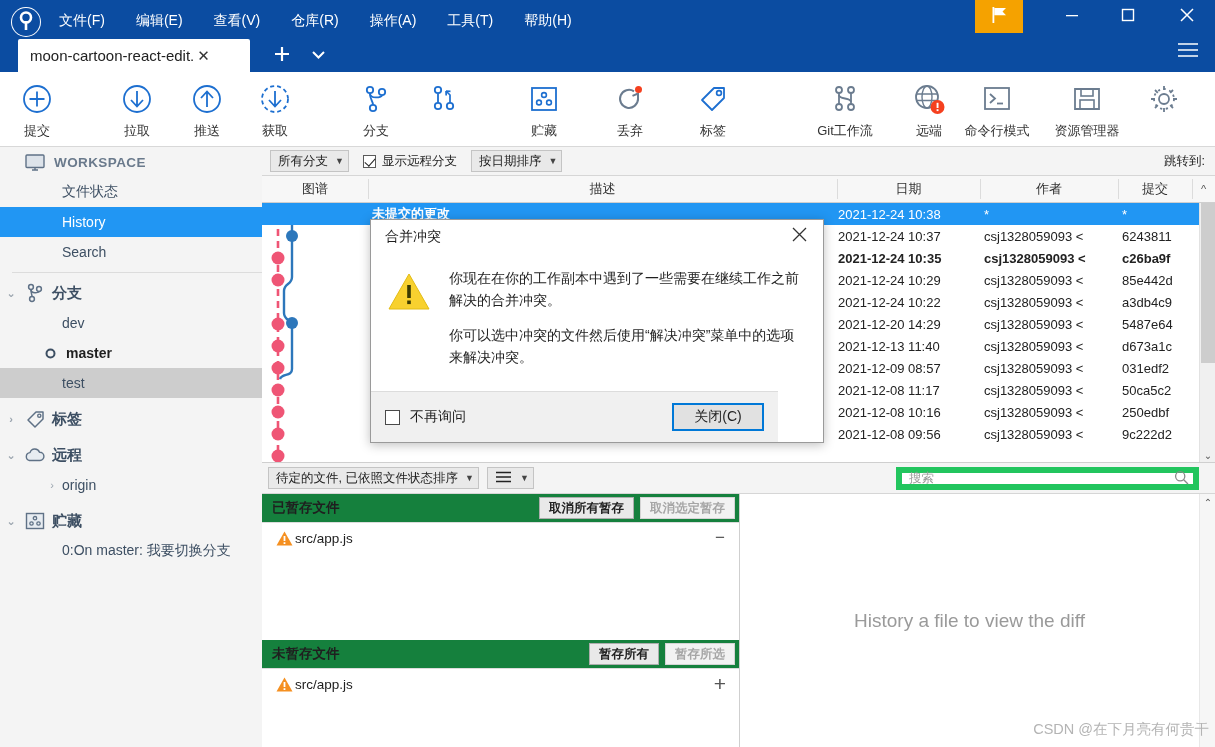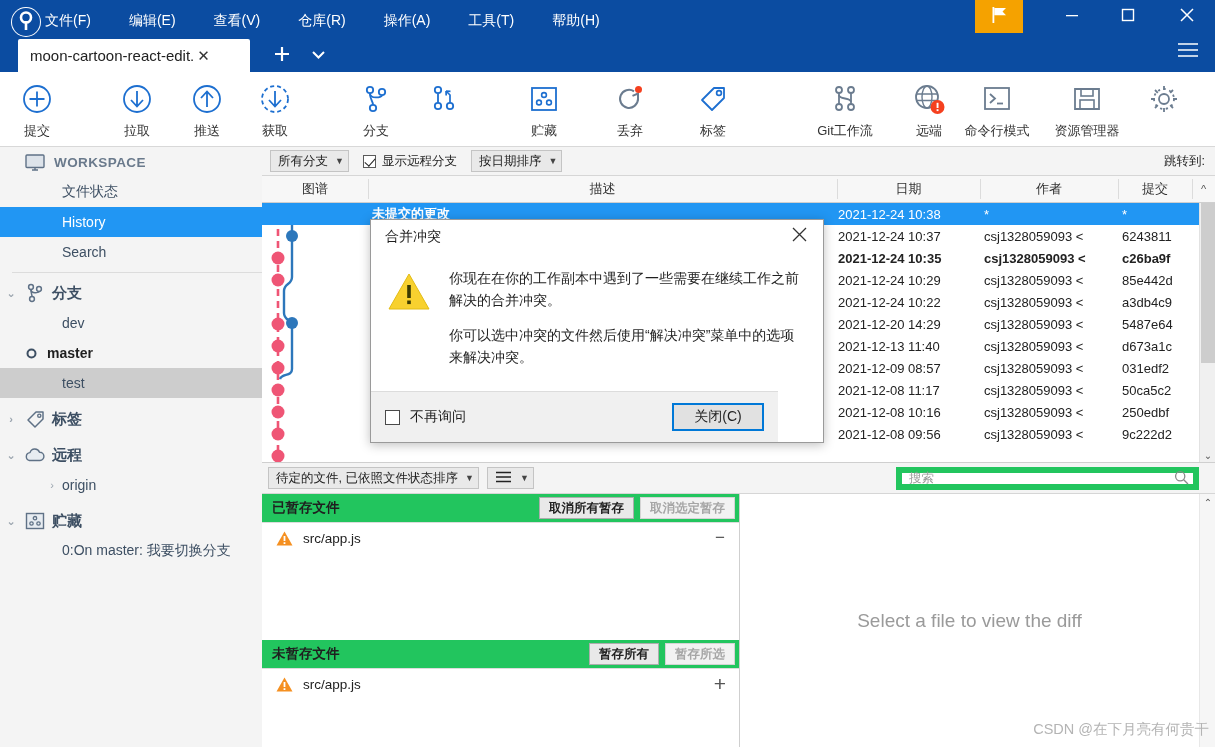--- a/index.html
+++ b/index.html
@@ -13,21 +13,21 @@
   #app { position:relative; width:1215px; height:747px; background:#ffffff; overflow:hidden; }
 
   
   .titlebar {
     position:absolute; left:0; top:0; width:1215px; height:72px;
     background:#0b4ca1;
   }
   .logo {
     position:absolute; left:10px; top:6px; width:32px; height:32px;
   }
-  .menubar { position:absolute; left:34px; top:8px; display:flex; gap:16px;align-items:center; }
+  .menubar { position:absolute; left:48px; top:8px; display:flex; gap:9px;align-items:center; }
   .menu-item {
     color:#ffffff; font-size:14px; padding:4px 11px; cursor:default; white-space:nowrap;
     font-family:"Liberation Sans","DejaVu Sans",sans-serif;
   }
 
   .flagbtn {
     position:absolute; left:975px; top:0px; width:48px; height:33px; background:#f5a200;
     display:flex; align-items:center; justify-content:center;
   }
   .winbtn {
@@ -135,31 +135,31 @@
   .searchbox {
     position:absolute; left:156px; top:4px; width:303px; height:23px; background:#fff;
     border:6px solid #22c55e; display:flex; align-items:center; padding:0 4px 0 7px;
     font-size:12.5px; color:#9a9a9a;
   }
   .filepanel {
     position:absolute; left:262px; top:494px; width:478px; height:253px;
     background:#ffffff; border-right:1px solid #cfcfcf;
   }
   .sec-head {
-    height:29px; background:#22c55e; border-bottom:1px solid #dcdcdc;
+    height:29px; background:#15803d; border-bottom:1px solid #dcdcdc;
     display:flex; align-items:center; padding:0 4px 0 10px; font-size:13.5px; font-weight:bold; color:#1f1f1f;
   }
   .sec-head .sp { flex:1; }
   .btn {
     height:22px; border:1px solid #adadad; background:#e9e9e9; font-size:12.5px; color:#222;
     padding:5px 9px; display:flex; align-items:center; margin-left:6px; white-space:nowrap;
   }
   .btn.dis { color:#a6a6a6; border-color:#d4d4d4; background:#f2f2f2; }
   .frow {
-    height:30px; display:flex; align-items:center; padding:0 10px 0 14px; font-size:13.5px; color:#222; gap:10px;
+    height:30px; display:flex; align-items:center; padding:0 10px 0 14px; font-size:13.5px; color:#222; gap:2px;
   }
   .frow .sp { flex:1; }
   .frow .act { color:#555; font-size:17px; width:18px; text-align:center; }
   .warn-tri { width:17px; height:15px; position:relative; }
 
   .diffpane {
     position:absolute; left:740px; top:494px; width:475px; height:253px; background:#ffffff;
   }
   .diff-empty {
     position:absolute; left:0; top:0; width:459px; height:253px;
@@ -486,21 +486,21 @@
           <circle cx="6" cy="16" r="2.4" fill="none" stroke="#5f7186" stroke-width="1.5"></circle>
           <path d="M5 6.4 C5 11 13 10 13 8.4" stroke="#5f7186" stroke-width="1.5" fill="none"></path>
           <path d="M5 6.4 C5 11 6 11 6 13.6" stroke="#5f7186" stroke-width="1.5" fill="none"></path>
         </svg>
       </span>
       <span style="margin-left:4px;">分支</span>
     </div>
     <div class="side-row side-child">
       <span>dev</span>
     </div>
-    <div class="side-row" style="padding-left:26px;">
+    <div class="side-row" style="padding-left:45px;">
       <span style="margin-right:10px;display:flex;">
         <svg width="11" height="11" viewBox="0 0 11 11">
             <circle cx="5.5" cy="5.5" r="4" fill="none" stroke="#3d4f63" stroke-width="2"></circle>
           </svg>
       </span>
       <span class="bold">master</span>
     </div>
     <div class="side-row side-child hl">
       <span>test</span>
     </div>
@@ -753,21 +753,21 @@
           </svg>
         </span>
         <span>src/app.js</span>
         <span class="sp"></span>
         <span class="act" style="font-size:21px;">+</span>
       </div>
     </div>
   </div>
 
   <div class="diffpane">
-    <div class="diff-empty">Select a file to view the diff</div>
+    <div class="diff-empty">History a file to view the diff</div>
     <div class="diff-scroll">
       <div class="sc-arrow" style="top:0;">⌃</div>
     </div>
   </div>
 
   <div class="watermark">CSDN @在下月亮有何贵干</div>
 
   <div class="dlg-shadow">
     <div class="dlg-title">
       <span>合并冲突</span>

